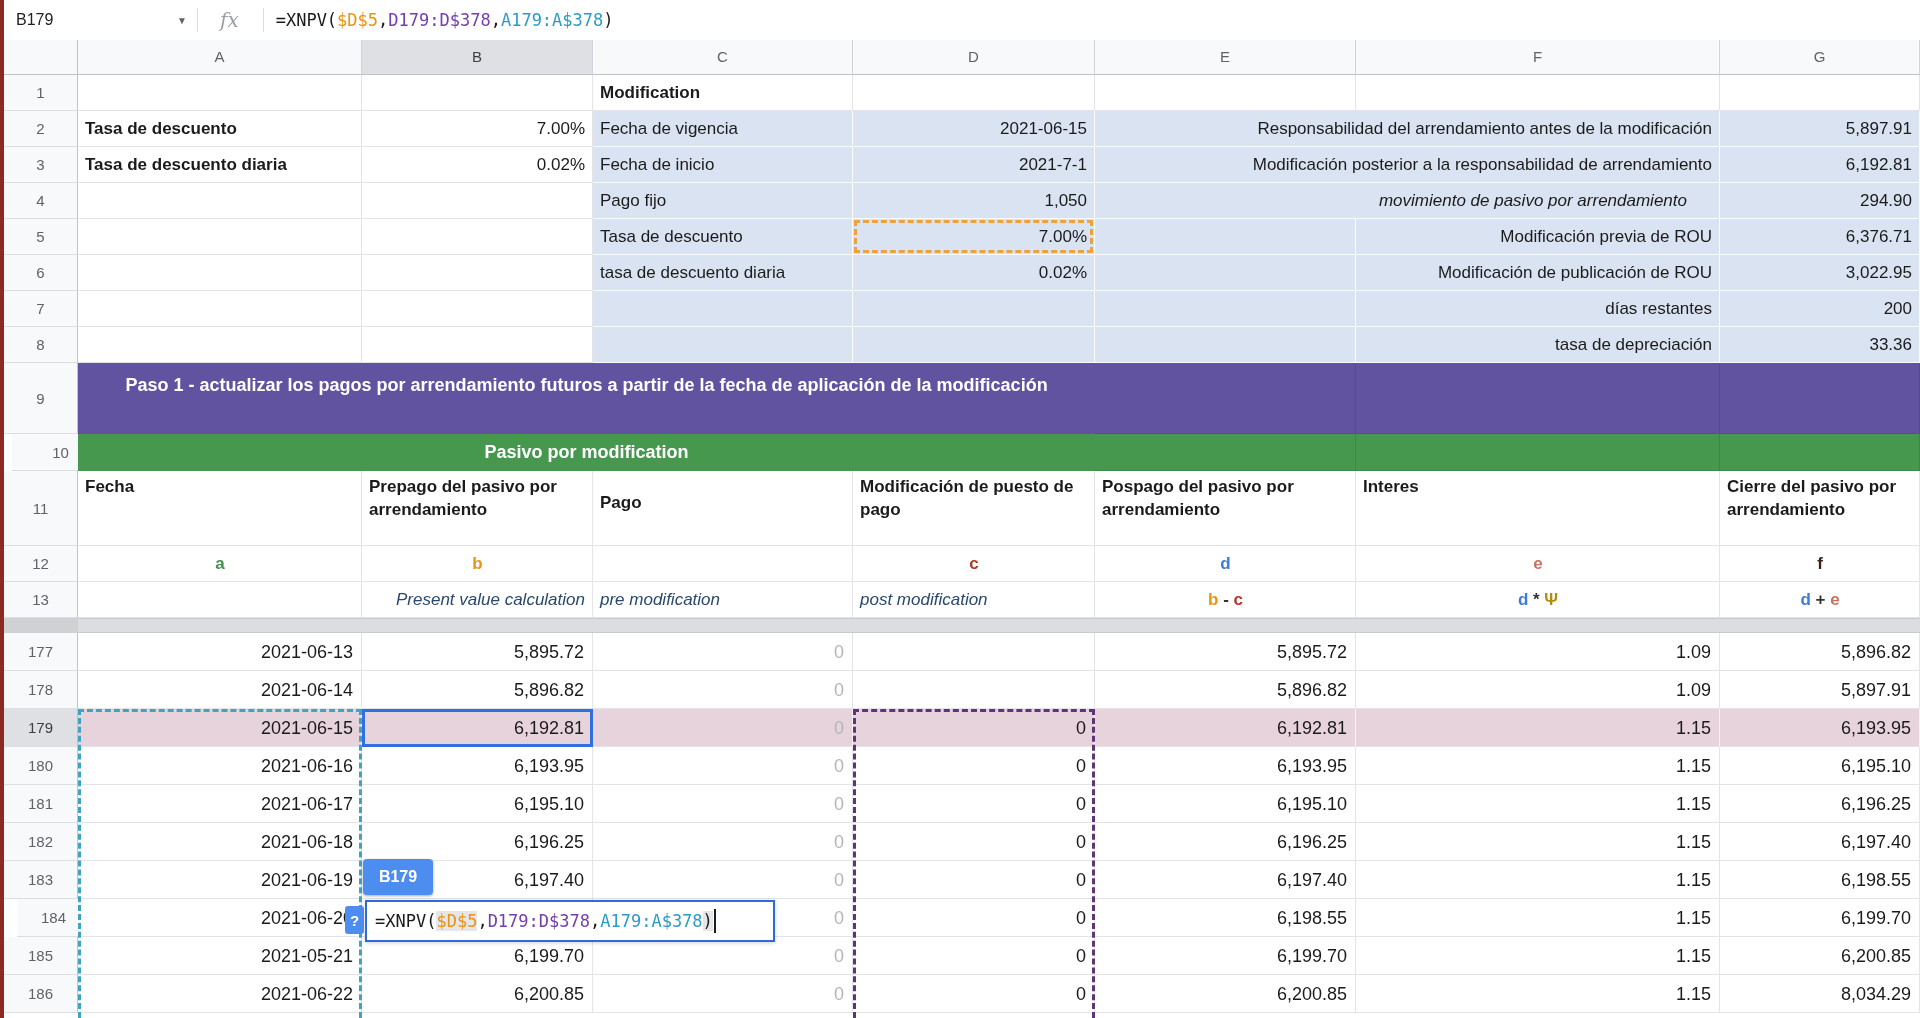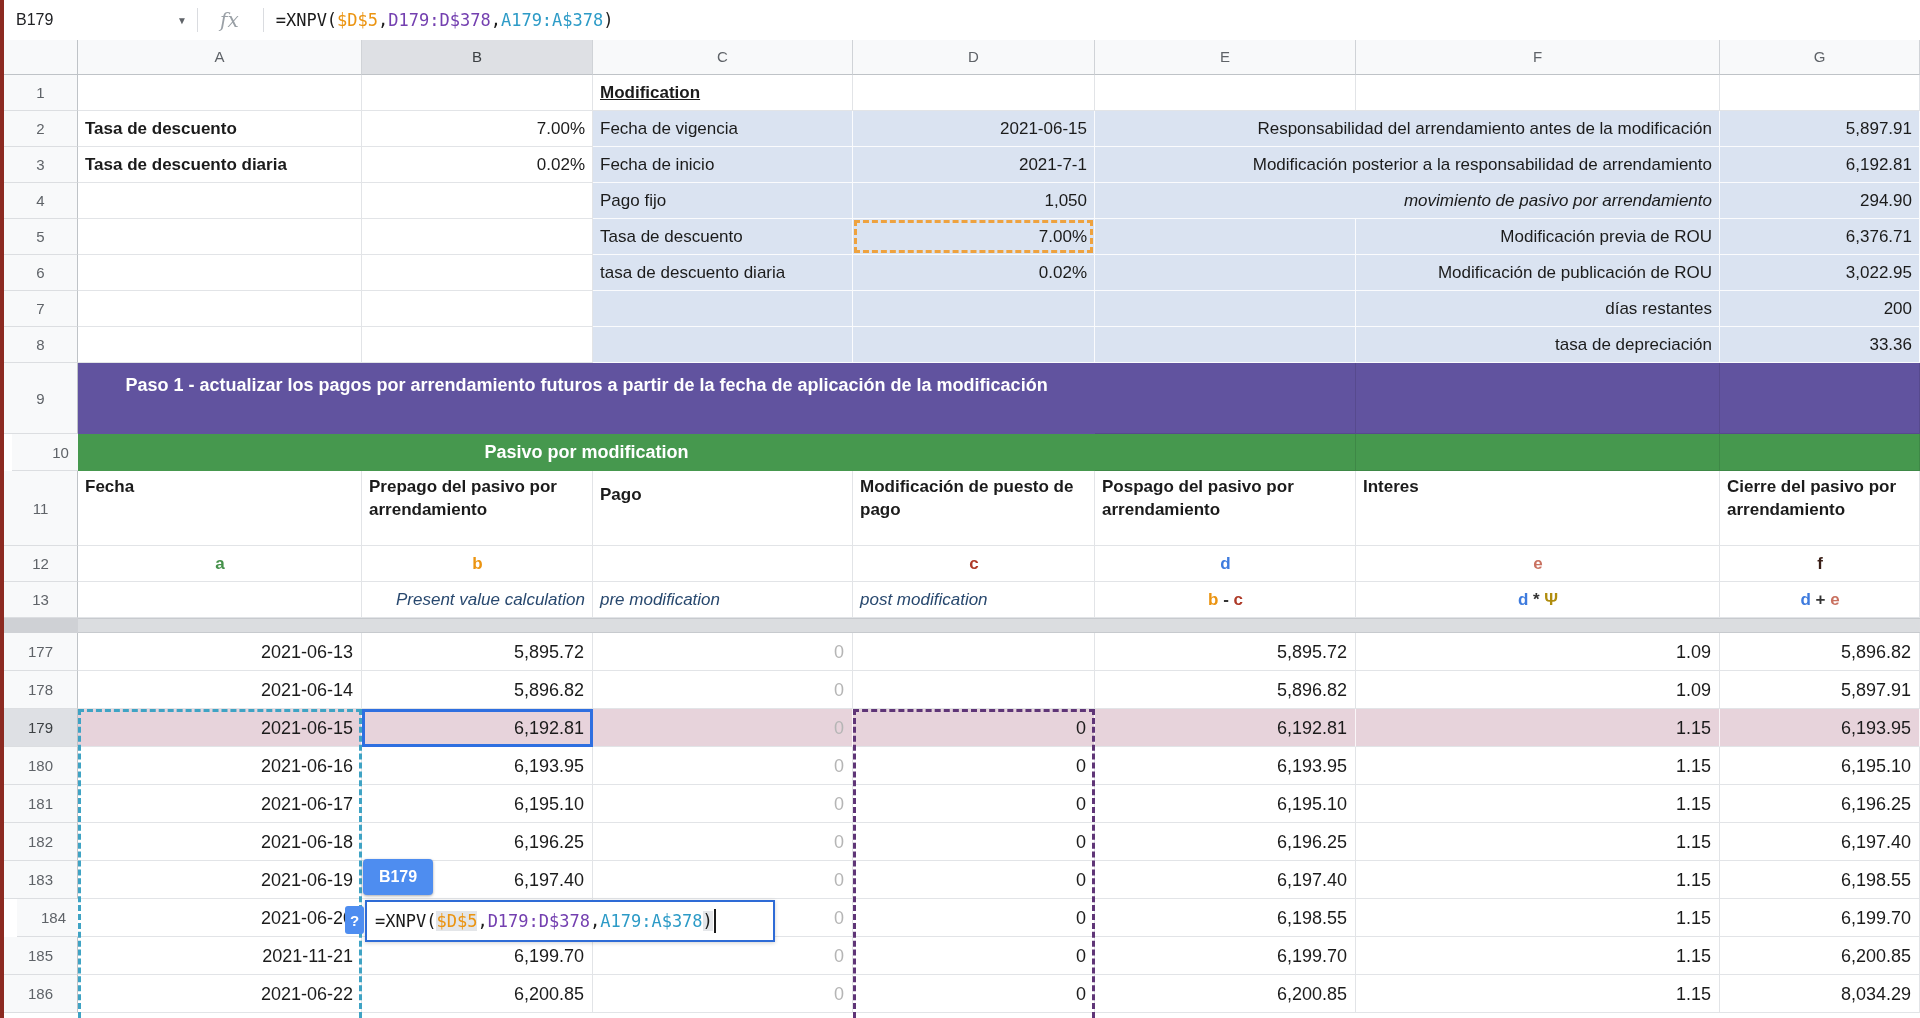--- a/index.html
+++ b/index.html
@@ -172,54 +172,54 @@
       <div class="abs" style="left: 1095px; top: 546px; width: 261px; height: 36px; background: rgb(255, 255, 255); border-right: 1px solid rgb(226, 228, 231); border-bottom: 1px solid rgb(226, 228, 231);"></div>
       <div class="abs" style="left: 1356px; top: 546px; width: 364px; height: 36px; background: rgb(255, 255, 255); border-right: 1px solid rgb(226, 228, 231); border-bottom: 1px solid rgb(226, 228, 231);"></div>
       <div class="abs" style="left: 1720px; top: 546px; width: 200px; height: 36px; background: rgb(255, 255, 255); border-right: 1px solid rgb(226, 228, 231); border-bottom: 1px solid rgb(226, 228, 231);"></div>
       <div class="abs" style="left: 78px; top: 582px; width: 284px; height: 36px; background: rgb(255, 255, 255); border-right: 1px solid rgb(226, 228, 231); border-bottom: 1px solid rgb(226, 228, 231);"></div>
       <div class="abs" style="left: 362px; top: 582px; width: 231px; height: 36px; background: rgb(255, 255, 255); border-right: 1px solid rgb(226, 228, 231); border-bottom: 1px solid rgb(226, 228, 231);"></div>
       <div class="abs" style="left: 593px; top: 582px; width: 260px; height: 36px; background: rgb(255, 255, 255); border-right: 1px solid rgb(226, 228, 231); border-bottom: 1px solid rgb(226, 228, 231);"></div>
       <div class="abs" style="left: 853px; top: 582px; width: 242px; height: 36px; background: rgb(255, 255, 255); border-right: 1px solid rgb(226, 228, 231); border-bottom: 1px solid rgb(226, 228, 231);"></div>
       <div class="abs" style="left: 1095px; top: 582px; width: 261px; height: 36px; background: rgb(255, 255, 255); border-right: 1px solid rgb(226, 228, 231); border-bottom: 1px solid rgb(226, 228, 231);"></div>
       <div class="abs" style="left: 1356px; top: 582px; width: 364px; height: 36px; background: rgb(255, 255, 255); border-right: 1px solid rgb(226, 228, 231); border-bottom: 1px solid rgb(226, 228, 231);"></div>
       <div class="abs" style="left: 1720px; top: 582px; width: 200px; height: 36px; background: rgb(255, 255, 255); border-right: 1px solid rgb(226, 228, 231); border-bottom: 1px solid rgb(226, 228, 231);"></div>
-      <div class="abs cell left bold" style="left: 593px; top: 75px; width: 260px; height: 36px; line-height: 36px; text-decoration: underline;">Modification</div>
+      <div class="abs cell left bold" style="left: 593px; top: 75px; width: 260px; height: 36px; line-height: 36px;">Modification</div>
       <div class="abs cell left bold" style="left: 78px; top: 111px; width: 284px; height: 36px; line-height: 36px;">Tasa de descuento</div>
       <div class="abs cell right" style="left: 362px; top: 111px; width: 231px; height: 36px; line-height: 36px;">7.00%</div>
       <div class="abs cell left" style="left: 593px; top: 111px; width: 260px; height: 36px; line-height: 36px;">Fecha de vigencia</div>
       <div class="abs cell right" style="left: 853px; top: 111px; width: 242px; height: 36px; line-height: 36px;">2021-06-15</div>
       <div class="abs cell right" style="left: 1095px; top: 111px; width: 625px; height: 36px; line-height: 36px;">Responsabilidad del arrendamiento antes de la modificación</div>
       <div class="abs cell right" style="left: 1720px; top: 111px; width: 200px; height: 36px; line-height: 36px;">5,897.91</div>
       <div class="abs cell left bold" style="left: 78px; top: 147px; width: 284px; height: 36px; line-height: 36px;">Tasa de descuento diaria</div>
       <div class="abs cell right" style="left: 362px; top: 147px; width: 231px; height: 36px; line-height: 36px;">0.02%</div>
       <div class="abs cell left" style="left: 593px; top: 147px; width: 260px; height: 36px; line-height: 36px;">Fecha de inicio</div>
       <div class="abs cell right" style="left: 853px; top: 147px; width: 242px; height: 36px; line-height: 36px;">2021-7-1</div>
       <div class="abs cell right" style="left: 1095px; top: 147px; width: 625px; height: 36px; line-height: 36px;">Modificación posterior a la responsabilidad de arrendamiento</div>
       <div class="abs cell right" style="left: 1720px; top: 147px; width: 200px; height: 36px; line-height: 36px;">6,192.81</div>
       <div class="abs cell left" style="left: 593px; top: 183px; width: 260px; height: 36px; line-height: 36px;">Pago fijo</div>
       <div class="abs cell right" style="left: 853px; top: 183px; width: 242px; height: 36px; line-height: 36px;">1,050</div>
-      <div class="abs cell right italic" style="left: 1095px; top: 183px; width: 625px; height: 36px; line-height: 36px;">movimiento de pasivo por arrendamiento</div>
+      <div class="abs cell right italic" style="left: 1070px; top: 183px; width: 625px; height: 36px; line-height: 36px;">movimiento de pasivo por arrendamiento</div>
       <div class="abs cell right" style="left: 1720px; top: 183px; width: 200px; height: 36px; line-height: 36px;">294.90</div>
       <div class="abs cell left" style="left: 593px; top: 219px; width: 260px; height: 36px; line-height: 36px;">Tasa de descuento</div>
       <div class="abs cell right" style="left: 853px; top: 219px; width: 242px; height: 36px; line-height: 36px;">7.00%</div>
       <div class="abs cell right" style="left: 1356px; top: 219px; width: 364px; height: 36px; line-height: 36px;">Modificación previa de ROU</div>
       <div class="abs cell right" style="left: 1720px; top: 219px; width: 200px; height: 36px; line-height: 36px;">6,376.71</div>
       <div class="abs cell left" style="left: 593px; top: 255px; width: 260px; height: 36px; line-height: 36px;">tasa de descuento diaria</div>
       <div class="abs cell right" style="left: 853px; top: 255px; width: 242px; height: 36px; line-height: 36px;">0.02%</div>
       <div class="abs cell right" style="left: 1356px; top: 255px; width: 364px; height: 36px; line-height: 36px;">Modificación de publicación de ROU</div>
       <div class="abs cell right" style="left: 1720px; top: 255px; width: 200px; height: 36px; line-height: 36px;">3,022.95</div>
       <div class="abs cell right" style="left: 1356px; top: 291px; width: 364px; height: 36px; line-height: 36px;">días restantes</div>
       <div class="abs cell right" style="left: 1720px; top: 291px; width: 200px; height: 36px; line-height: 36px;">200</div>
       <div class="abs cell right" style="left: 1356px; top: 327px; width: 364px; height: 36px; line-height: 36px;">tasa de depreciación</div>
       <div class="abs cell right" style="left: 1720px; top: 327px; width: 200px; height: 36px; line-height: 36px;">33.36</div>
       <div class="abs cell bold center" style="left: 78px; top: 363px; width: 1017px; height: 71px; background: rgb(97, 83, 159); color: rgb(255, 255, 255); font-size: 18px; line-height: 26px; padding: 9px 30px 0px; white-space: normal;">Paso 1 - actualizar los pagos por arrendamiento futuros a partir de la fecha de aplicación de la modificación</div>
       <div class="abs cell bold center" style="left: 78px; top: 434px; width: 1017px; height: 37px; background: rgb(70, 152, 78); color: rgb(255, 255, 255); font-size: 18px; line-height: 37px;">Pasivo por modification</div>
       <div class="abs cell bold left" style="left: 78px; top: 471px; width: 284px; height: 75px; line-height: 23px; padding-top: 4px; white-space: normal; padding-right: 6px;">Fecha</div>
       <div class="abs cell bold left" style="left: 362px; top: 471px; width: 231px; height: 75px; line-height: 23px; padding-top: 4px; white-space: normal; padding-right: 6px;">Prepago del pasivo por arrendamiento</div>
-      <div class="abs cell bold left" style="left: 593px; top: 471px; width: 260px; height: 90px; line-height: 23px; padding-top: 12px; white-space: normal; padding-right: 6px;">Pago</div>
+      <div class="abs cell bold left" style="left: 593px; top: 471px; width: 260px; height: 90px; line-height: 23px; padding-top: 20px; white-space: normal; padding-right: 6px;">Pago</div>
       <div class="abs cell bold left" style="left: 853px; top: 471px; width: 242px; height: 75px; line-height: 23px; padding-top: 4px; white-space: normal; padding-right: 6px;">Modificación de puesto de pago</div>
       <div class="abs cell bold left" style="left: 1095px; top: 471px; width: 261px; height: 75px; line-height: 23px; padding-top: 4px; white-space: normal; padding-right: 6px;">Pospago del pasivo por arrendamiento</div>
       <div class="abs cell bold left" style="left: 1356px; top: 471px; width: 364px; height: 75px; line-height: 23px; padding-top: 4px; white-space: normal; padding-right: 6px;">Interes</div>
       <div class="abs cell bold left" style="left: 1720px; top: 471px; width: 200px; height: 75px; line-height: 23px; padding-top: 4px; white-space: normal; padding-right: 6px;">Cierre del pasivo por arrendamiento</div>
       <div class="abs cell bold center" style="left: 78px; top: 546px; width: 284px; height: 36px; color: rgb(69, 145, 74); line-height: 36px;">a</div>
       <div class="abs cell bold center" style="left: 362px; top: 546px; width: 231px; height: 36px; color: rgb(235, 148, 17); line-height: 36px;">b</div>
       <div class="abs cell bold center" style="left: 853px; top: 546px; width: 242px; height: 36px; color: rgb(174, 58, 40); line-height: 36px;">c</div>
       <div class="abs cell bold center" style="left: 1095px; top: 546px; width: 261px; height: 36px; color: rgb(62, 123, 222); line-height: 36px;">d</div>
       <div class="abs cell bold center" style="left: 1356px; top: 546px; width: 364px; height: 36px; color: rgb(201, 113, 96); line-height: 36px;">e</div>
       <div class="abs cell bold center" style="left: 1720px; top: 546px; width: 200px; height: 36px; color: rgb(58, 31, 23); line-height: 36px;">f</div>
@@ -289,21 +289,21 @@
       <div class="abs cell right" style="left: 1720px; top: 861px; width: 200px; height: 38px; background: rgb(255, 255, 255); border-right: 1px solid rgb(226, 228, 231); border-bottom: 1px solid rgb(226, 228, 231); font-size: 18px; line-height: 38px; color: rgb(27, 27, 27);">6,198.55</div>
       <div class="abs row-header" style="left: 4px; top: 899px; width: 74px; height: 38px; line-height: 38px; margin-left: 13px;">184</div>
       <div class="abs cell right" style="left: 78px; top: 899px; width: 284px; height: 38px; background: rgb(255, 255, 255); border-right: 1px solid rgb(226, 228, 231); border-bottom: 1px solid rgb(226, 228, 231); font-size: 18px; line-height: 38px; color: rgb(27, 27, 27);">2021-06-20</div>
       <div class="abs cell right" style="left: 362px; top: 899px; width: 231px; height: 38px; background: rgb(255, 255, 255); border-right: 1px solid rgb(226, 228, 231); border-bottom: 1px solid rgb(226, 228, 231); font-size: 18px; line-height: 38px; color: rgb(27, 27, 27);"></div>
       <div class="abs cell right" style="left: 593px; top: 899px; width: 260px; height: 38px; background: rgb(255, 255, 255); border-right: 1px solid rgb(226, 228, 231); border-bottom: 1px solid rgb(226, 228, 231); font-size: 18px; line-height: 38px; color: rgb(181, 181, 181);">0</div>
       <div class="abs cell right" style="left: 853px; top: 899px; width: 242px; height: 38px; background: rgb(255, 255, 255); border-right: 1px solid rgb(226, 228, 231); border-bottom: 1px solid rgb(226, 228, 231); font-size: 18px; line-height: 38px; color: rgb(27, 27, 27);">0</div>
       <div class="abs cell right" style="left: 1095px; top: 899px; width: 261px; height: 38px; background: rgb(255, 255, 255); border-right: 1px solid rgb(226, 228, 231); border-bottom: 1px solid rgb(226, 228, 231); font-size: 18px; line-height: 38px; color: rgb(27, 27, 27);">6,198.55</div>
       <div class="abs cell right" style="left: 1356px; top: 899px; width: 364px; height: 38px; background: rgb(255, 255, 255); border-right: 1px solid rgb(226, 228, 231); border-bottom: 1px solid rgb(226, 228, 231); font-size: 18px; line-height: 38px; color: rgb(27, 27, 27);">1.15</div>
       <div class="abs cell right" style="left: 1720px; top: 899px; width: 200px; height: 38px; background: rgb(255, 255, 255); border-right: 1px solid rgb(226, 228, 231); border-bottom: 1px solid rgb(226, 228, 231); font-size: 18px; line-height: 38px; color: rgb(27, 27, 27);">6,199.70</div>
       <div class="abs row-header" style="left: 4px; top: 937px; width: 74px; height: 38px; line-height: 38px;">185</div>
-      <div class="abs cell right" style="left: 78px; top: 937px; width: 284px; height: 38px; background: rgb(255, 255, 255); border-right: 1px solid rgb(226, 228, 231); border-bottom: 1px solid rgb(226, 228, 231); font-size: 18px; line-height: 38px; color: rgb(27, 27, 27);">2021-11-21</div>
+      <div class="abs cell right" style="left: 78px; top: 937px; width: 284px; height: 38px; background: rgb(255, 255, 255); border-right: 1px solid rgb(226, 228, 231); border-bottom: 1px solid rgb(226, 228, 231); font-size: 18px; line-height: 38px; color: rgb(27, 27, 27);">2021-05-21</div>
       <div class="abs cell right" style="left: 362px; top: 937px; width: 231px; height: 38px; background: rgb(255, 255, 255); border-right: 1px solid rgb(226, 228, 231); border-bottom: 1px solid rgb(226, 228, 231); font-size: 18px; line-height: 38px; color: rgb(27, 27, 27);">6,199.70</div>
       <div class="abs cell right" style="left: 593px; top: 937px; width: 260px; height: 38px; background: rgb(255, 255, 255); border-right: 1px solid rgb(226, 228, 231); border-bottom: 1px solid rgb(226, 228, 231); font-size: 18px; line-height: 38px; color: rgb(181, 181, 181);">0</div>
       <div class="abs cell right" style="left: 853px; top: 937px; width: 242px; height: 38px; background: rgb(255, 255, 255); border-right: 1px solid rgb(226, 228, 231); border-bottom: 1px solid rgb(226, 228, 231); font-size: 18px; line-height: 38px; color: rgb(27, 27, 27);">0</div>
       <div class="abs cell right" style="left: 1095px; top: 937px; width: 261px; height: 38px; background: rgb(255, 255, 255); border-right: 1px solid rgb(226, 228, 231); border-bottom: 1px solid rgb(226, 228, 231); font-size: 18px; line-height: 38px; color: rgb(27, 27, 27);">6,199.70</div>
       <div class="abs cell right" style="left: 1356px; top: 937px; width: 364px; height: 38px; background: rgb(255, 255, 255); border-right: 1px solid rgb(226, 228, 231); border-bottom: 1px solid rgb(226, 228, 231); font-size: 18px; line-height: 38px; color: rgb(27, 27, 27);">1.15</div>
       <div class="abs cell right" style="left: 1720px; top: 937px; width: 200px; height: 38px; background: rgb(255, 255, 255); border-right: 1px solid rgb(226, 228, 231); border-bottom: 1px solid rgb(226, 228, 231); font-size: 18px; line-height: 38px; color: rgb(27, 27, 27);">6,200.85</div>
       <div class="abs row-header" style="left: 4px; top: 975px; width: 74px; height: 38px; line-height: 38px;">186</div>
       <div class="abs cell right" style="left: 78px; top: 975px; width: 284px; height: 38px; background: rgb(255, 255, 255); border-right: 1px solid rgb(226, 228, 231); border-bottom: 1px solid rgb(226, 228, 231); font-size: 18px; line-height: 38px; color: rgb(27, 27, 27);">2021-06-22</div>
       <div class="abs cell right" style="left: 362px; top: 975px; width: 231px; height: 38px; background: rgb(255, 255, 255); border-right: 1px solid rgb(226, 228, 231); border-bottom: 1px solid rgb(226, 228, 231); font-size: 18px; line-height: 38px; color: rgb(27, 27, 27);">6,200.85</div>
       <div class="abs cell right" style="left: 593px; top: 975px; width: 260px; height: 38px; background: rgb(255, 255, 255); border-right: 1px solid rgb(226, 228, 231); border-bottom: 1px solid rgb(226, 228, 231); font-size: 18px; line-height: 38px; color: rgb(181, 181, 181);">0</div>

